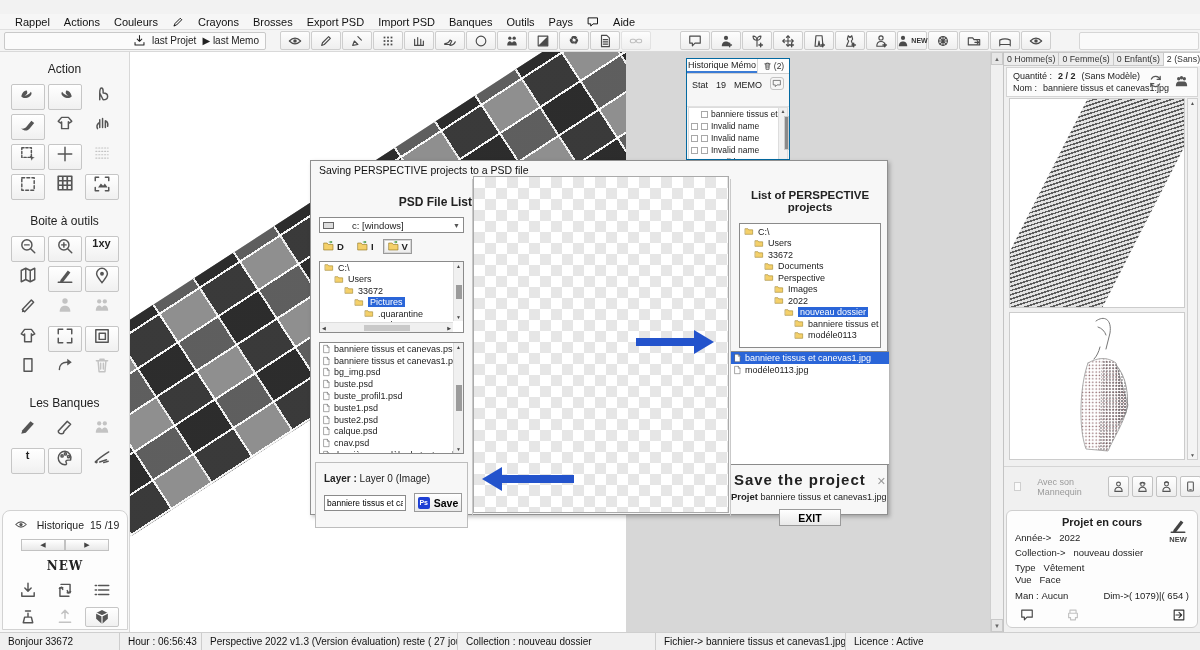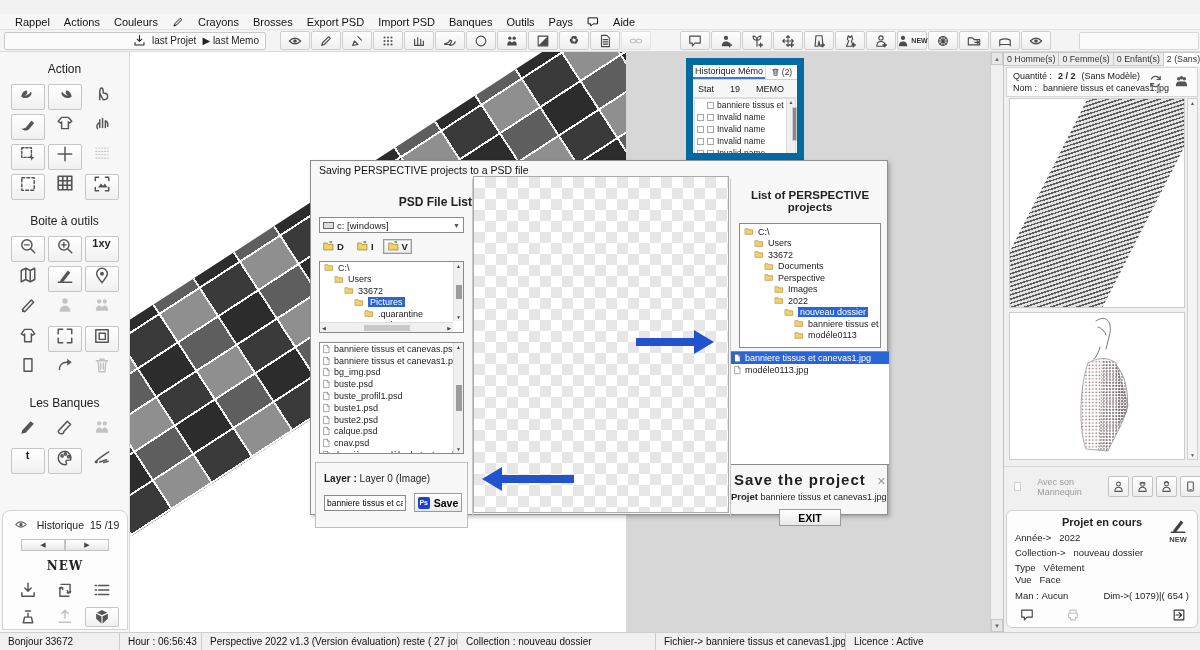--- a/index.html
+++ b/index.html
@@ -57,43 +57,43 @@
       repeating-linear-gradient(0deg, rgba(255,255,255,.95) 0 2px, transparent 2px 34px),
       repeating-linear-gradient(90deg, rgba(255,255,255,.9) 0 2px, transparent 2px 48px),
       repeating-linear-gradient(90deg, rgba(25,25,25,.72) 0 48px, transparent 48px 96px),
       repeating-linear-gradient(0deg, transparent 0 34px, rgba(35,35,35,.45) 34px 68px);
   }
   .vscroll { position:absolute; right:0; top:0; width:13px; height:580px; background:#f0f0f0; border-left:1px solid #cfcfcf; }
   .vscroll .arr { position:absolute; left:0; width:12px; height:13px; background:#e6e6e6; border:1px solid #c9c9c9; font-size:6px; color:#666; display:flex; align-items:center; justify-content:center; }
   .vscroll .arr.up { top:0; } .vscroll .arr.down { bottom:0; }
 
   
-  .memo { position:absolute; left:686px; top:58px; width:118px; height:102px; background:#f6f6f6; border:7px solid #0369a1; overflow:hidden; }
+  .memo { position:absolute; left:686px; top:58px; width:104px; height:102px; background:#f6f6f6; border:1px solid #0369a1; overflow:hidden; }
   .memo-tabs { display:flex; height:15px; border-bottom:1px solid #d0d0d0; background:#fdfdfd; }
   .memo-tab { flex:1; font-size:9px; display:flex; align-items:center; justify-content:center; border-bottom:2px solid #3a7bd5; }
   .memo-tab2 { width:32px; display:flex; align-items:center; justify-content:center; gap:2px; font-size:8.5px; color:#333; border-left:1px solid #d8d8d8; }
   .memo-tab2 .ic svg { width:9px; height:10px; color:#444; }
-  .memo-stat { height:18px; display:flex; align-items:flex-start; gap:16px; padding:4px 5px; font-size:9px; border-bottom:1px solid #e0e0e0; }
+  .memo-stat { height:18px; display:flex; align-items:flex-end; gap:8px; padding:16px 5px; font-size:9px; border-bottom:1px solid #e0e0e0; }
   .memo-bubblebtn { margin-left:auto; width:18px; height:13px; border:1px solid #c2c2c2; border-radius:3px; display:flex; align-items:center; justify-content:center; color:#555; }
   .memo-bubblebtn svg { width:10px; height:9px; }
   .memo-list { position:relative; background:#fff; height:69px; margin:0 1px; border:1px solid #dcdcdc; }
   .memo-row { display:flex; align-items:center; gap:3px; height:12px; font-size:8.5px; color:#222; padding-left:2px; }
   .memo-row .cb { width:7px; height:7px; border:1px solid #a8a8a8; background:#fff; flex:none; }
   .memo-row .cb.hidden { visibility:hidden; }
   .memo-row .lbl { white-space:nowrap; overflow:hidden; }
   .memo-sb { position:absolute; right:0; top:0; width:9px; height:100%; background:#f0f0f0; border-left:1px solid #ddd; font-size:5px; color:#555; text-align:center; }
   .memo-sb .thumb { margin:2px auto 0; width:5px; height:34px; background:#8a8a8a; }
   .memo-blueline { position:absolute; bottom:0; left:1px; right:10px; height:3px; background:#2a65d8; }
 
   
   .dialog { position:absolute; left:310px; top:160px; width:578px; height:355px; background:#f7f7f7; border:1px solid #8f8f8f; box-shadow:2px 2px 4px rgba(0,0,0,.25); }
   .dlg-title { height:18px; font-size:10.5px; display:flex; align-items:center; padding-left:8px; color:#111; }
   .dlg-left { position:absolute; left:0; top:18px; width:162px; height:337px; border-right:1px solid #c9c9c9; }
   .dlg-h1 { text-align:right; font-weight:bold; font-size:12px; margin-top:16px; }
-  .drive { margin:8px 8px 0; height:16px; border:1px solid #8a8a8a; background:#fff; display:flex; align-items:center; font-size:9.5px; padding:0 3px; gap:3px; }
+  .drive { margin:8px 8px 0; height:16px; border:1px solid #8a8a8a; background:#fff; display:flex; align-items:center; font-size:9.5px; padding:0 3px; gap:18px; }
   .drive .caret { margin-left:auto; color:#555; font-size:7px; }
   .drive .disk { width:11px; height:7px; background:#ddd; border:1px solid #666; }
   .drive-btns { display:flex; gap:6px; margin:6px 8px 0; align-items:center; }
   .dbtn { display:flex; align-items:center; gap:2px; font-size:9.5px; font-weight:bold; padding:1px 3px; color:#222; }
   .dbtn .ic svg { width:13px; height:11px; }
   .dbtn.sel { border:1px solid #9a9a9a; background:linear-gradient(#fff,#ececec); box-shadow:0 0 0 1px #d7d7d7 inset; }
   .treebox { position:relative; margin:7px 8px 0; height:72px; border:1px solid #8a8a8a; background:#fff; overflow:hidden; }
   .tree-row { display:flex; align-items:center; gap:3px; height:11.5px; font-size:9px; white-space:nowrap; padding-right:4px; }
   .tree-row .ic svg { width:12px; height:9px; flex:none; }
   .tree-row.sel .tlabel { background:#2a65d8; color:#fff; padding:0 2px; }

